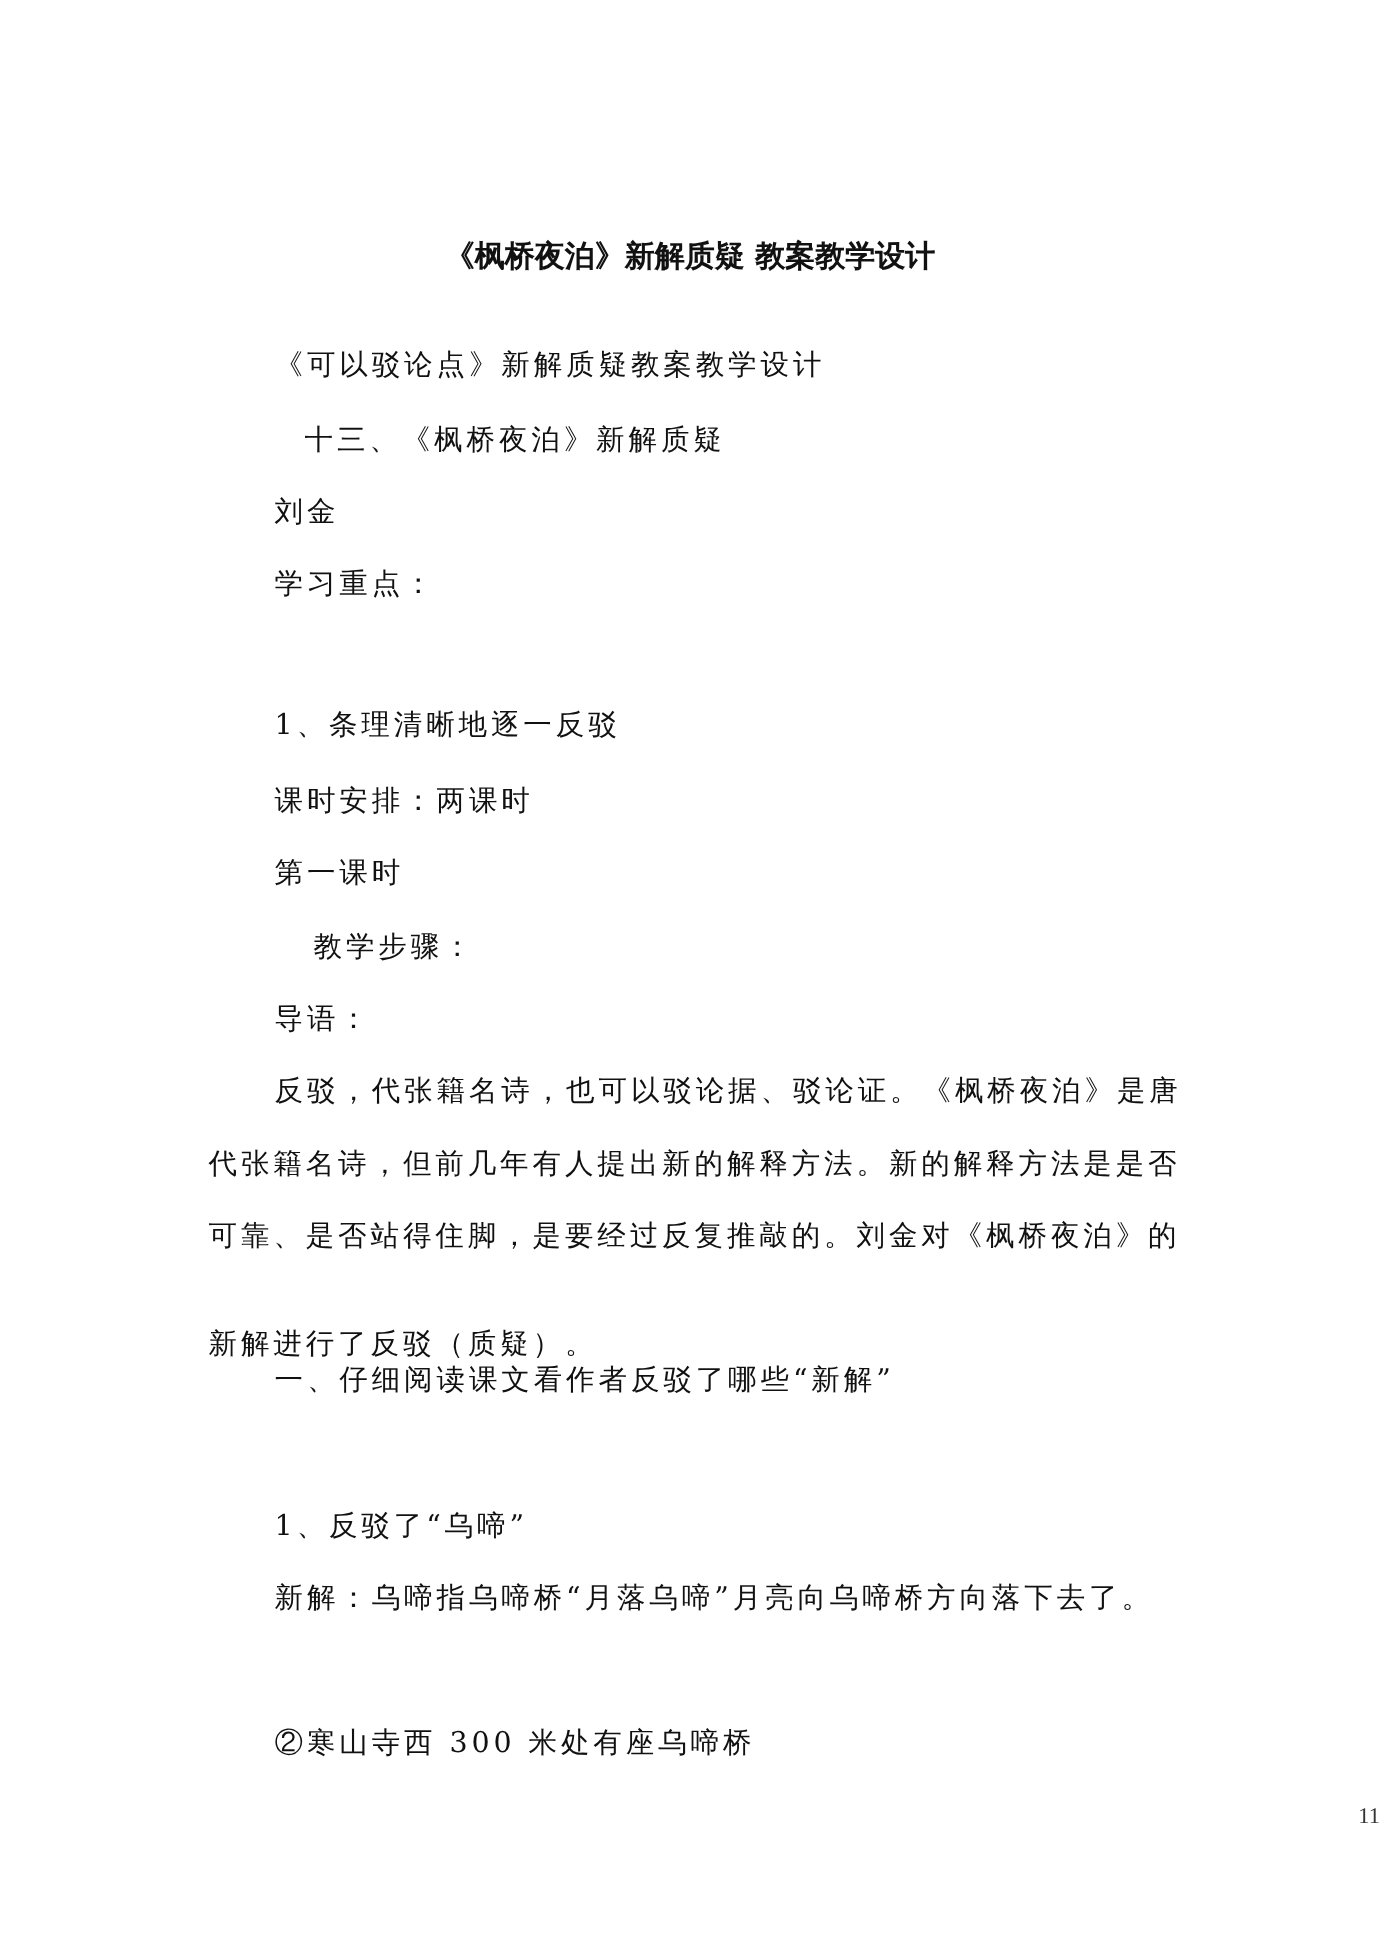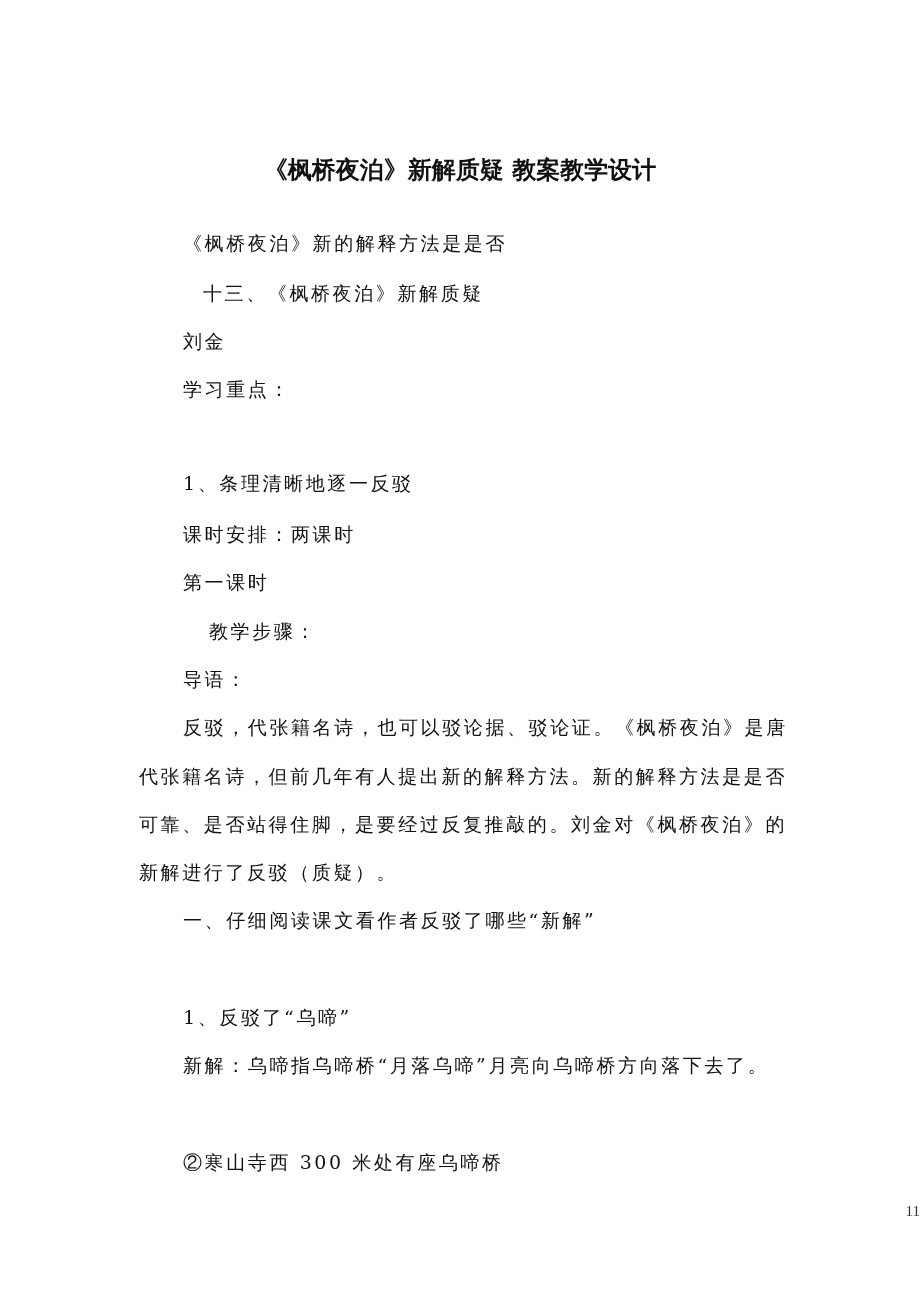--- a/index.html
+++ b/index.html
@@ -23,21 +23,21 @@
       background: #ffffff;
     }
     .title {
       position: absolute;
       left: 0;
       top: 150px;
       width: 920px;
       text-align: center;
       font-family: "DejaVu Sans", "Liberation Sans", sans-serif;
       font-weight: bold;
-      font-size: 24px;
+      font-size: 20px;
       line-height: 40px;
       letter-spacing: 0px;
       margin: 0;
     }
     .line {
       position: absolute;
       font-size: 19px;
       line-height: 28px;
       letter-spacing: 2.6px;
       white-space: nowrap;
@@ -58,21 +58,21 @@
       color: #333333;
     }
   </style>
 </head>
 <body>
 
 <div class="page">
 
   <h1 class="title">《枫桥夜泊》新解质疑 教案教学设计</h1>
 
-  <p class="line ind1" style="top:229px;">《枫桥夜泊》新的解释方法是是否</p>
+  <p class="line ind1" style="top:229px;">《可以驳论点》新解质疑教案教学设计</p>
 
   <p class="line ind2" style="top:279px;">十三、《枫桥夜泊》新解质疑</p>
 
   <p class="line ind1" style="top:327px;">刘金</p>
 
   <p class="line ind1" style="top:375px;">学习重点：</p>
 
   <p class="line ind1" style="top:424px;margin-top:45px;">1、条理清晰地逐一反驳</p>
 
 
@@ -81,21 +81,21 @@
   <p class="line ind1" style="top:568px;">第一课时</p>
 
   <p class="line ind1" style="top:617px;margin-left:26px;">教学步骤：</p>
 
   <p class="line ind1" style="top:665px;">导语：</p>
 
   <div>
     <p class="line ind1" style="top:713px;">反驳，代张籍名诗，也可以驳论据、驳论证。《枫桥夜泊》是唐</p>
     <p class="line ind0" style="top:762px;">代张籍名诗，但前几年有人提出新的解释方法。新的解释方法是是否</p>
     <p class="line ind0" style="top:810px;">可靠、是否站得住脚，是要经过反复推敲的。刘金对《枫桥夜泊》的</p>
-    <p class="line ind0" style="top:858px;">新解进行了反驳（质疑）。</p>
+    <p class="line ind0" style="top:882px;">新解进行了反驳（质疑）。</p>
   </div>
 
   <p class="line ind1" style="top:906px;">一、仔细阅读课文看作者反驳了哪些“新解”</p>
 
   <p class="line ind1" style="top:1003px;">1、反驳了“乌啼”</p>
 
   <p class="line ind1" style="top:1051px;">新解：乌啼指乌啼桥“月落乌啼”月亮向乌啼桥方向落下去了。</p>
 
 
   <p class="line ind1" style="top:1148px;">②寒山寺西 300 米处有座乌啼桥</p>

